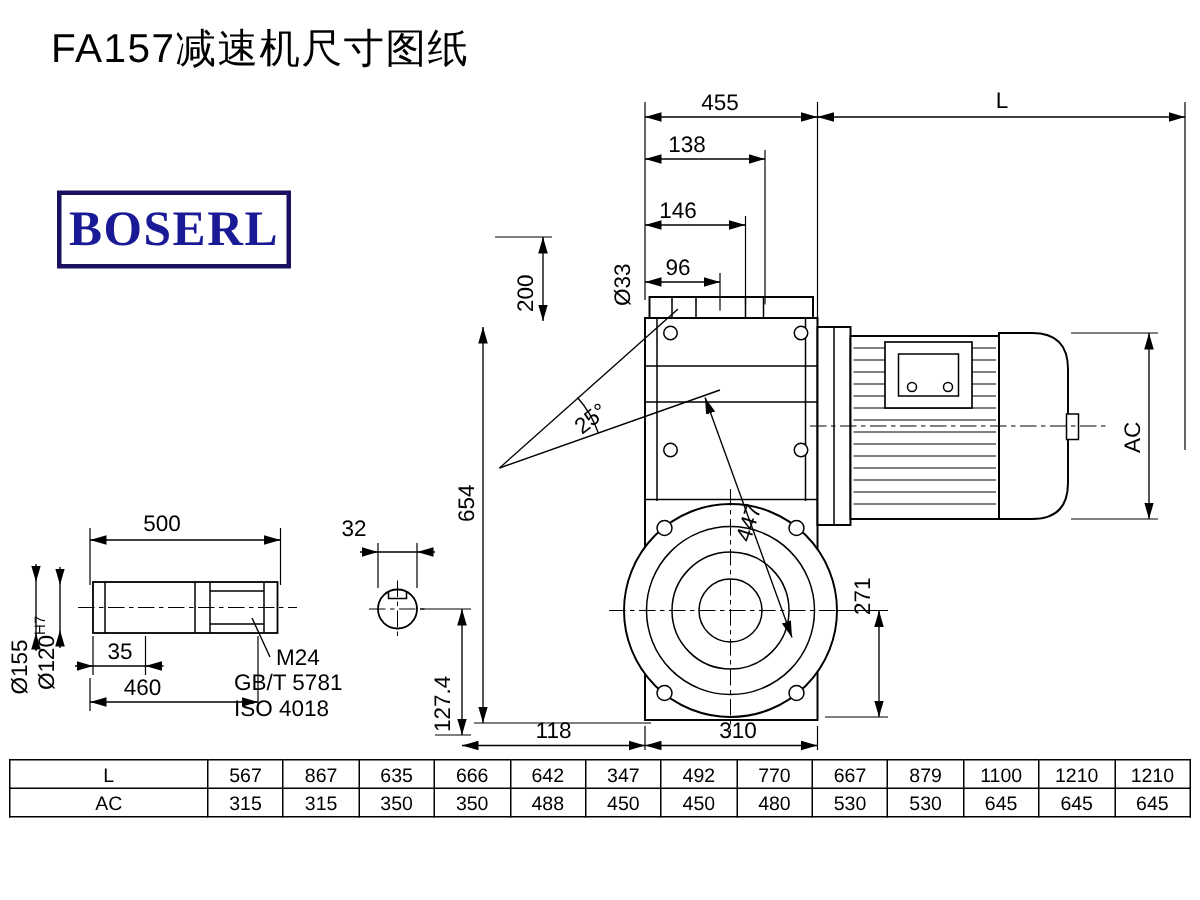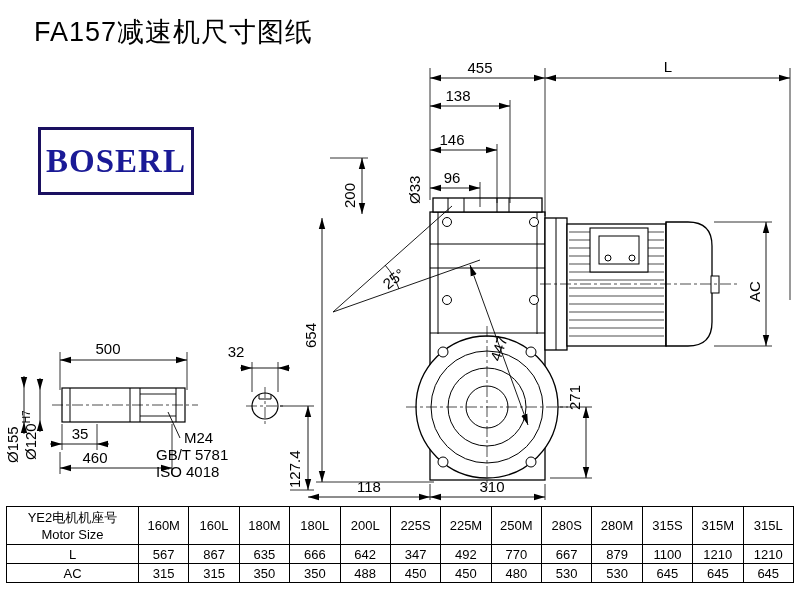--- a/index.html
+++ b/index.html
@@ -3,21 +3,21 @@
 <meta charset="utf-8">
 <style>
   * { margin:0; padding:0; box-sizing:border-box; }
   html,body { width:800px; height:600px; background:#fff; color:#000;
               font-family:"Liberation Sans", sans-serif; }
   .page { position:relative; width:800px; height:600px; overflow:hidden; background:#fff; }
 
   .title { position:absolute; left:34px; top:14px; font-size:27px; font-weight:normal;
            letter-spacing:1px; }
 
-  .logo { position:absolute; left:38px; top:127px; width:156px; height:68px;
+  .logo { position:absolute; left:38px; top:127px; width:156px; height:52px;
           border:3px solid #1a1060; background:#fff;
           display:flex; align-items:center; justify-content:center; }
   .logo span { font-family:"Liberation Serif", serif; font-size:33px; font-weight:bold;
                color:#1a1a96; letter-spacing:1px; }
 
   svg.drawing { position:absolute; left:0; top:0; }
   svg text { font-family:"Liberation Sans", sans-serif; font-size:15px; fill:#000; }
 
   table.dim-table { position:absolute; left:6px; top:506px; width:788px;
                     border-collapse:collapse; table-layout:fixed;
@@ -229,39 +229,20 @@
         <col>
         <col>
         <col>
         <col>
         <col>
         <col>
         <col>
         <col>
     </colgroup>
     <tbody>
-      <tr class="hd">
-        <th>
-          <div>YE2电机机座号</div>
-          <div>Motor Size</div>
-        </th>
-        <th>160M</th>
-        <th>160L</th>
-        <th>180M</th>
-        <th>180L</th>
-        <th>200L</th>
-        <th>225S</th>
-        <th>225M</th>
-        <th>250M</th>
-        <th>280S</th>
-        <th>280M</th>
-        <th>315S</th>
-        <th>315M</th>
-        <th>315L</th>
-      </tr>
       <tr class="dr">
         <td>L</td>
         <td>567</td>
         <td>867</td>
         <td>635</td>
         <td>666</td>
         <td>642</td>
         <td>347</td>
         <td>492</td>
         <td>770</td>

